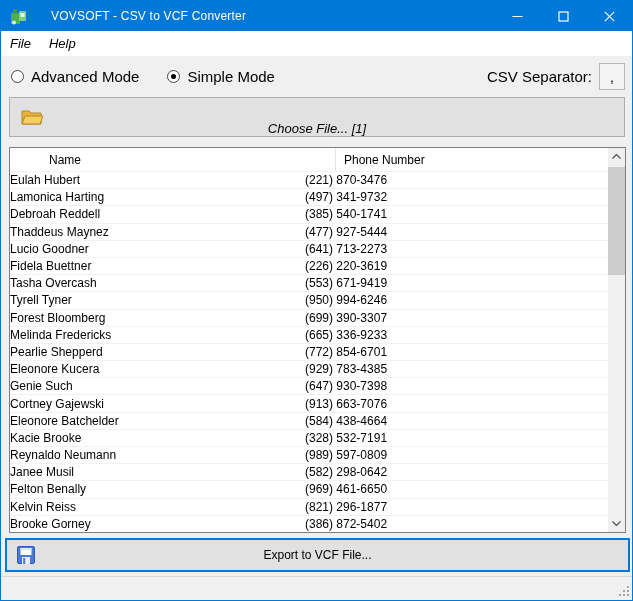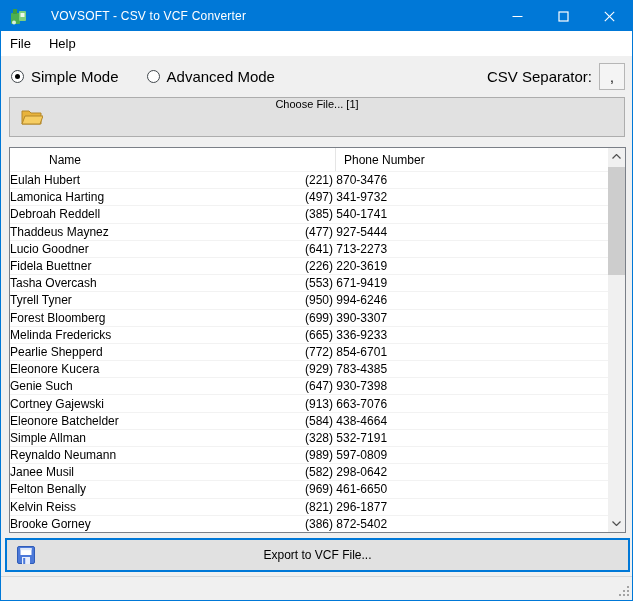--- a/index.html
+++ b/index.html
@@ -25,21 +25,21 @@
   .caption-btn {
     width: 46px; height: 100%;
     display: flex; align-items: center; justify-content: center;
   }
 
   
   .menubar {
     height: 25px; background: #ffffff;
     display: flex; align-items: center; font-size: 13px; color: #000; flex: none;
   }
-  .menu-item { padding: 16px 9px; }
+  .menu-item { padding: 16px 9px; font-style: italic; }
 
   
   .mode-row {
     height: 41px; display: flex; align-items: center;
     padding: 0 7px 0 10px; font-size: 15px; color: #000; flex: none;
   }
   .radio-group { display: flex; align-items: center; }
   .radio { display: flex; align-items: center; cursor: default; }
   .radio + .radio { margin-left: 28px; }
   .radio-circle {
@@ -55,22 +55,22 @@
     width: 26px; height: 27px; margin-left: 7px;
     background: #f4f4f4; border: 1px solid #b6b6b6;
     display: flex; align-items: center; justify-content: center;
     font-size: 14px; color: #000;
   }
 
   
   .file-row { height: 40px; margin: 0 7px 0 8px; display: flex; flex: none; }
   .btn {
     background: #e1e1e1; border: 1px solid #adadad;
-    font-family: "Liberation Sans", sans-serif; font-size: 11px; color: #000;
-    display: flex; align-items: flex-start; justify-content: center;
+    font-family: "Liberation Sans", sans-serif; font-size: 13px; color: #000;
+    display: flex; align-items: flex-end; justify-content: center; font-style: italic;
   }
   .choose-btn { flex: 1; position: relative; }
   .folder-icon { position: absolute; left: 11px; top: 10px; width: 22px; height: 18px; }
   .clear-btn { width: 70px; margin-left: 7px; }
 
   
   .table {
     margin: 10px 6px 0 8px; height: 386px; flex: none;
     background: #fff; border: 1px solid #7a7f87;
     position: relative; overflow: hidden;
@@ -155,27 +155,27 @@
     </div>
   </div>
 
   <div class="menubar">
     <span class="menu-item">File</span>
     <span class="menu-item">Help</span>
   </div>
 
   <div class="mode-row">
     <div class="radio-group">
+      <label class="radio">
+        <span class="radio-circle"></span>
+        <span>Advanced Mode</span>
+      </label>
       <label class="radio checked">
         <span class="radio-circle"></span>
         <span>Simple Mode</span>
-      </label>
-      <label class="radio">
-        <span class="radio-circle"></span>
-        <span>Advanced Mode</span>
       </label>
     </div>
     <span class="sep-label">CSV Separator:</span>
     <div class="sep-box">,</div>
   </div>
 
   <div class="file-row">
     <button class="btn choose-btn">
       <svg class="folder-icon" viewBox="0 0 22 18">
         <path d="M1 3 L8 3 L10 5 L20 5 L20 16 L1 16 Z" fill="#e8b33c" stroke="#b3872a" stroke-width="1"></path>
@@ -260,21 +260,21 @@
         <div class="td td-name">Cortney Gajewski</div>
         <div class="td td-phone">(913) 663-7076</div>
       </div>
 
       <div class="tr">
         <div class="td td-name">Eleonore Batchelder</div>
         <div class="td td-phone">(584) 438-4664</div>
       </div>
 
       <div class="tr">
-        <div class="td td-name">Simple Allman</div>
+        <div class="td td-name">Kacie Brooke</div>
         <div class="td td-phone">(328) 532-7191</div>
       </div>
 
       <div class="tr">
         <div class="td td-name">Reynaldo Neumann</div>
         <div class="td td-phone">(989) 597-0809</div>
       </div>
 
       <div class="tr">
         <div class="td td-name">Janee Musil</div>

